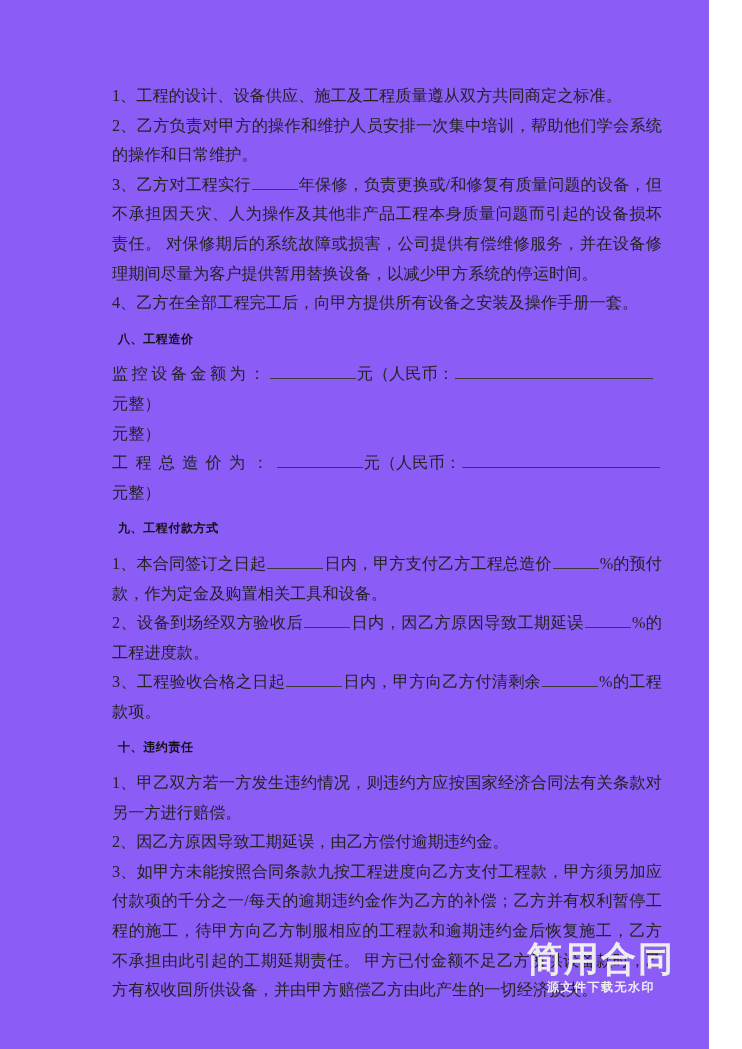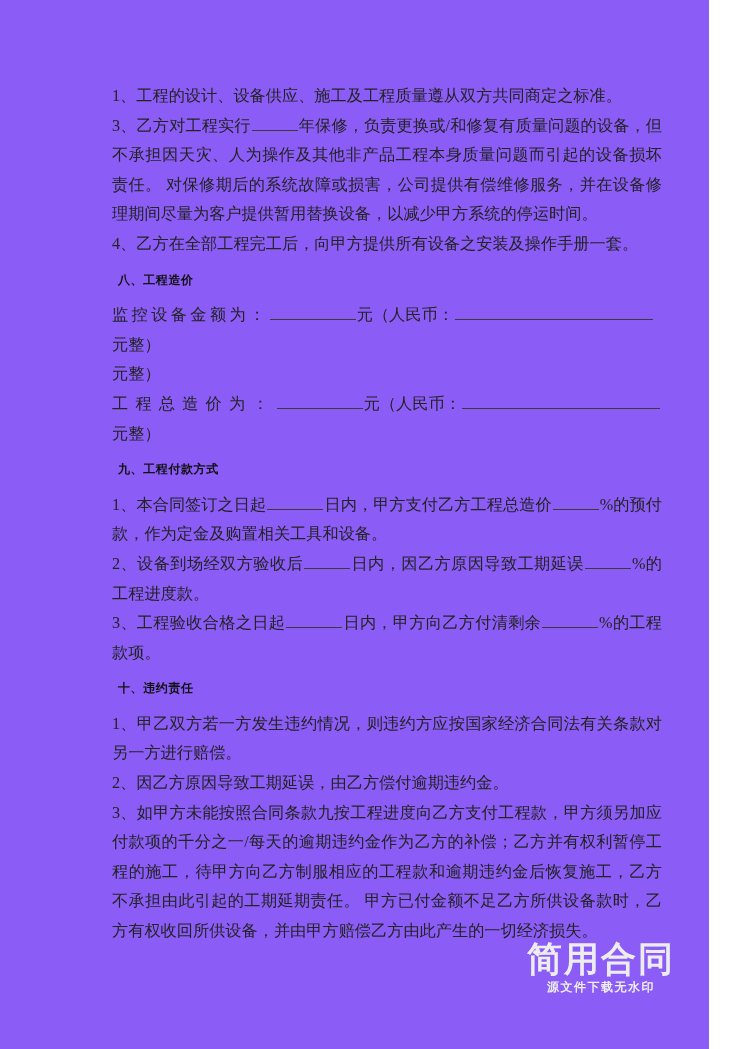--- a/index.html
+++ b/index.html
@@ -95,20 +95,21 @@
 </style>
 </head>
 <body>
 
 <div class="page">
 
   <div class="content">
 
     <p class="para">1、工程的设计、设备供应、施工及工程质量遵从双方共同商定之标准。</p>
 
+    <p class="para">2、乙方负责对甲方的操作和维护人员安排一次集中培训，帮助他们学会系统的操作和日常维护。</p>
 
     <p class="para"><span>3、乙方对工程实行</span><span class="blank b-sm"></span><span>年保修，负责更换或/和修复有质量问题的设备，但不承担因天灾、人为操作及其他非产品工程本身质量问题而引起的设备损坏责任。 对保修期后的系统故障或损害，公司提供有偿维修服务，并在设备修理期间尽量为客户提供暂用替换设备，以减少甲方系统的停运时间。</span></p>
 
     <p class="para">4、乙方在全部工程完工后，向甲方提供所有设备之安装及操作手册一套。</p>
 
     <p class="heading">八、工程造价</p>
 
     <p class="amount-row"><span class="lbl-spread">监控设备金额为：</span><span class="blank b-lg"></span><span>元（人民币：</span><span class="blank b-tail"></span></p>
     <p class="para">元整）</p>
 

